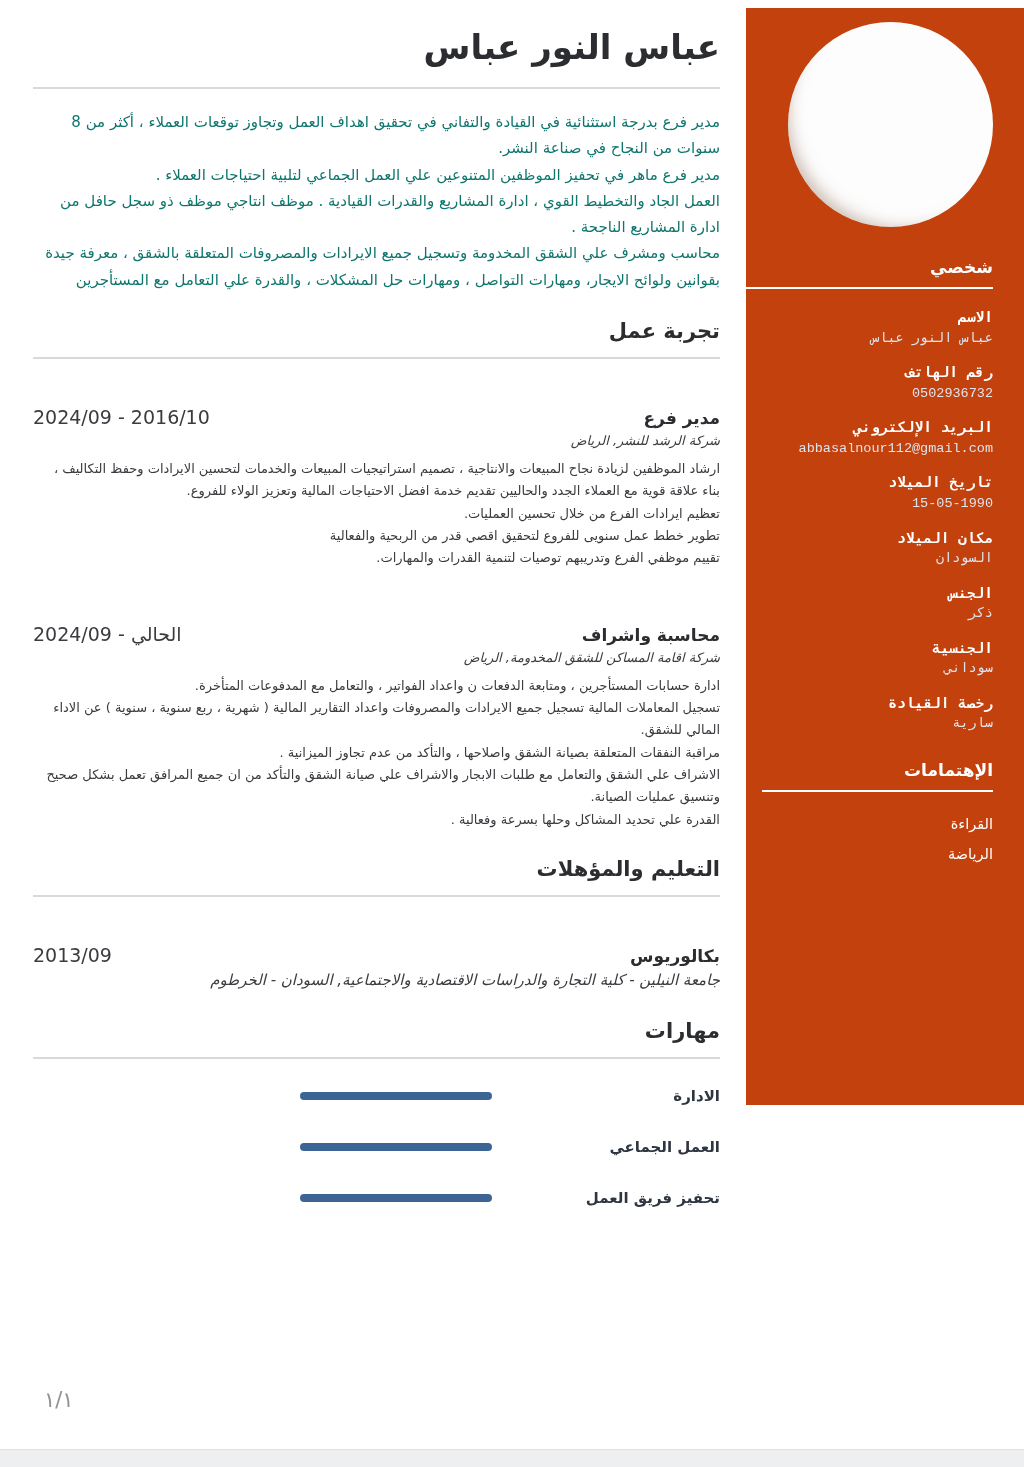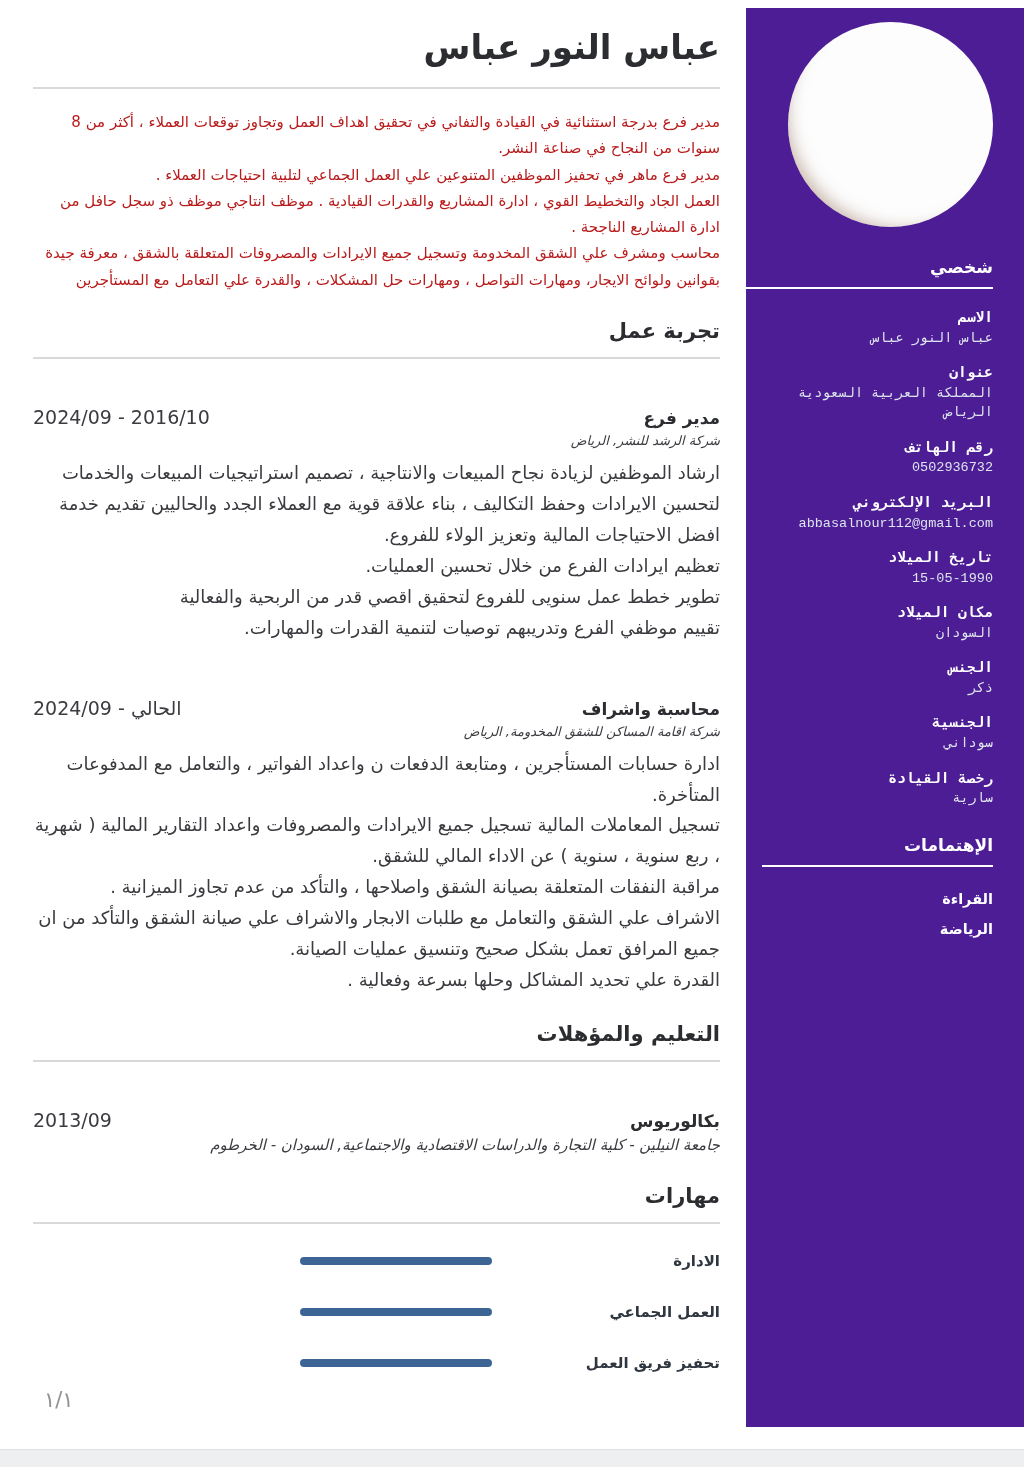--- a/index.html
+++ b/index.html
@@ -12,58 +12,58 @@
   
   .main{
     position:absolute;left:0;top:0;width:746px;box-sizing:border-box;
     padding:28px 26px 0 33px;direction:rtl;text-align:right;color:#3a3a3f;
   }
   .cv-name{
     font-size:34px;font-weight:bold;color:#2c2d31;letter-spacing:0;
     margin:0 0 20px 0;line-height:1.15;
   }
   .rule{border:none;border-top:2px solid #d9d9d9;margin:0 0 20px 0;}
-  .summary p{margin:0;font-size:15px;line-height:1.75;color:#b91c1c;}
+  .summary p{margin:0;font-size:15px;line-height:1.75;color:#0f766e;}
   .section-heading{
     font-size:21px;font-weight:bold;color:#2c2d31;margin:26px 0 14px 0;
   }
   .job{margin-bottom:26px;}
   .job-header{display:flex;justify-content:space-between;align-items:baseline;}
   .job-title{font-size:17px;font-weight:bold;color:#2c2d31;}
   .job-dates{font-size:19px;color:#3b3b40;margin-top:27px;}
   .job-company{font-size:13px;font-style:italic;color:#3c3c41;margin:5px 0 10px 0;}
-  .duties p{margin:0;font-size:18px;line-height:1.72;color:#3a3a3f;}
+  .duties p{margin:0;font-size:13px;line-height:1.72;color:#3a3a3f;}
   .edu-institution{font-size:15px;font-style:italic;color:#3c3c41;margin:5px 0 0 0;}
   .skills-block{margin-top:30px;}
   .skill-row{display:flex;direction:rtl;align-items:center;margin-bottom:33px;}
   .skill-label{width:228px;font-size:15px;font-weight:bold;color:#2e3640;text-align:right;}
   .skill-bar{width:192px;height:8px;border-radius:5px;background:#3c6494;}
   
   .sidebar{
-    position:absolute;top:8px;right:0;width:278px;height:1419px;
-    background:#4c1d95;color:#ffffff;direction:rtl;text-align:right;
+    position:absolute;top:8px;right:0;width:278px;height:1097px;
+    background:#c2410c;color:#ffffff;direction:rtl;text-align:right;
     box-sizing:border-box;
   }
   .photo{
     width:205px;height:205px;border-radius:50%;background:#fdfdfd;
     margin:14px 31px 0 42px;
     box-shadow:inset 16px -14px 16px -16px rgba(160,130,110,.55);
   }
   .side-heading{
     font-size:17px;font-weight:bold;color:#ffffff;
     margin:30px 31px 0 16px;
   }
   .side-rule{border:none;border-top:2px solid #ffffff;margin:10px 31px 0 0;}
   .side-fields{margin:20px 31px 0 16px;font-family:Liberation Mono, monospace;}
   .side-field{margin-bottom:16px;}
   .side-label{font-size:14.5px;font-weight:bold;color:#ffffff;line-height:1.35;}
   .side-value{font-size:13.5px;color:#dde4ee;line-height:1.45;}
   .ltr{direction:ltr;unicode-bidi:isolate;}
   .interests{margin:26px 31px 0 16px;}
-  .interest-item{font-size:14.5px;font-weight:bold;color:#ffffff;margin-bottom:14px;}
+  .interest-item{font-size:14.5px;font-weight:normal;color:#ffffff;margin-bottom:14px;}
   
   .page-number{
     position:absolute;left:44px;top:1388px;font-size:21px;color:#919195;
   }
   .bottom-strip{
     position:absolute;left:0;right:0;bottom:0;height:17px;
     background:#edeff0;border-top:1px solid #e0e2e4;
   }
 </style>
 </head>
@@ -150,25 +150,20 @@
   <div class="side-heading">شخصي</div>
   <hr class="side-rule">
 
   <div class="side-fields">
 
     <div class="side-field">
       <div class="side-label">الاسم</div>
       <div class="side-value">عباس النور عباس</div>
     </div>
 
-    <div class="side-field">
-      <div class="side-label">عنوان</div>
-      <div class="side-value">المملكة العربية السعودية</div>
-      <div class="side-value">الرياض</div>
-    </div>
 
     <div class="side-field">
       <div class="side-label">رقم الهاتف</div>
       <div class="side-value ltr" dir="ltr" style="text-align:right;">0502936732</div>
     </div>
 
     <div class="side-field">
       <div class="side-label">البريد الإلكتروني</div>
       <div class="side-value ltr" dir="ltr" style="text-align:right;">abbasalnour112@gmail.com</div>
     </div>

